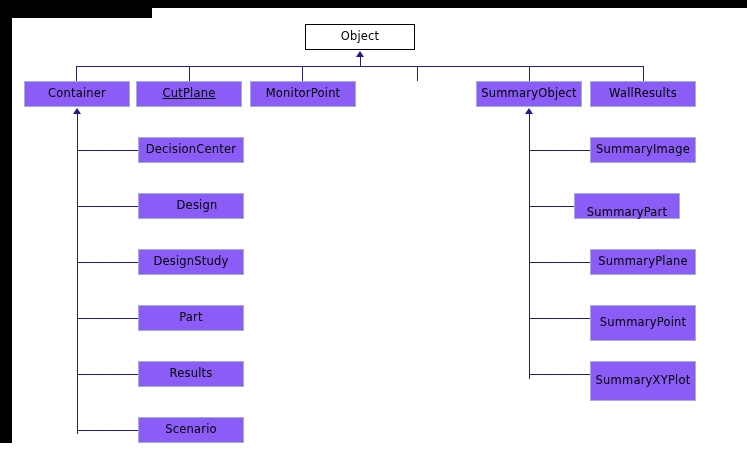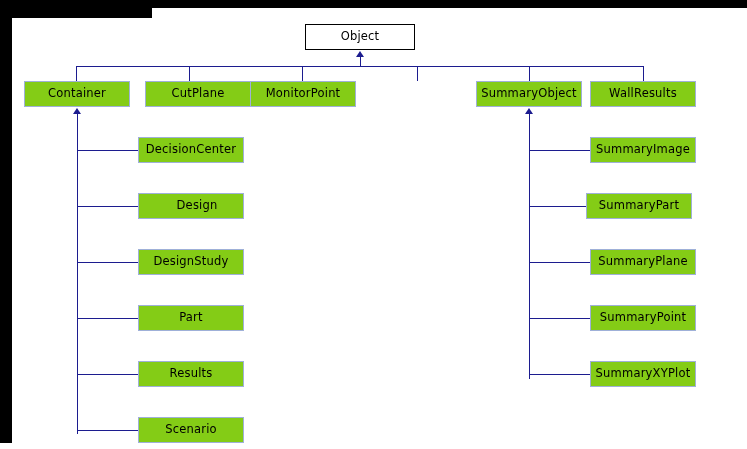--- a/index.html
+++ b/index.html
@@ -38,21 +38,21 @@
     width: 12px;
     height: 443px;
     background: #000000;
   }
   .node {
     position: absolute;
     box-sizing: border-box;
     display: flex;
     align-items: center;
     justify-content: center;
-    background: #84cc16;
+    background: #8b5cf6;
     border: 1px solid #9fb0d8;
     color: #000000;
     font-size: 11.5px;
     line-height: 1;
     letter-spacing: 0.2px;
     white-space: nowrap;
   }
   .node.root {
     background: #ffffff;
     border: 1px solid #000000;
@@ -93,21 +93,21 @@
   <div class="edge edge-v" style="left:76px;  top:66px; height:15px;"></div>
   <div class="edge edge-v" style="left:189px; top:66px; height:15px;"></div>
   <div class="edge edge-v" style="left:302px; top:66px; height:15px;"></div>
   <div class="edge edge-v" style="left:417px; top:66px; height:15px;"></div>
   <div class="edge edge-v" style="left:529px; top:66px; height:15px;"></div>
   <div class="edge edge-v" style="left:643px; top:66px; height:15px;"></div>
 
   <div class="node" style="left:24px; top:81px; width:106px; height:26px;">
     <span>Container</span>
   </div>
-  <div class="node" style="left:145px; top:81px; width:106px; height:26px;">
+  <div class="node" style="left:136px; top:81px; width:106px; height:26px;text-decoration:underline;">
     <span>CutPlane</span>
   </div>
   <div class="node" style="left:250px; top:81px; width:106px; height:26px;">
     <span>MonitorPoint</span>
   </div>
   <div class="node" style="left:476px; top:81px; width:106px; height:26px;">
     <span>SummaryObject</span>
   </div>
   <div class="node" style="left:590px; top:81px; width:106px; height:26px;">
     <span>WallResults</span>
@@ -147,26 +147,26 @@
 
   <div class="edge edge-h" style="left:529px; top:150px; width:61px;"></div>
   <div class="edge edge-h" style="left:529px; top:206px; width:61px;"></div>
   <div class="edge edge-h" style="left:529px; top:262px; width:61px;"></div>
   <div class="edge edge-h" style="left:529px; top:318px; width:61px;"></div>
   <div class="edge edge-h" style="left:529px; top:374px; width:61px;"></div>
 
   <div class="node" style="left:590px; top:137px; width:106px; height:26px;">
     <span>SummaryImage</span>
   </div>
-  <div class="node" style="left:586px; top:193px; width:106px; height:26px;">
+  <div class="node" style="left:574px; top:193px; width:106px; height:26px;align-items:flex-end;">
     <span>SummaryPart</span>
   </div>
   <div class="node" style="left:590px; top:249px; width:106px; height:26px;">
     <span>SummaryPlane</span>
   </div>
-  <div class="node" style="left:590px; top:305px; width:106px; height:26px;">
+  <div class="node" style="left:590px; top:305px; width:106px; height:36px;">
     <span>SummaryPoint</span>
   </div>
-  <div class="node" style="left:590px; top:361px; width:106px; height:26px;">
+  <div class="node" style="left:590px; top:361px; width:106px; height:40px;">
     <span>SummaryXYPlot</span>
   </div>
 
 </div>
 
 </body></html>

